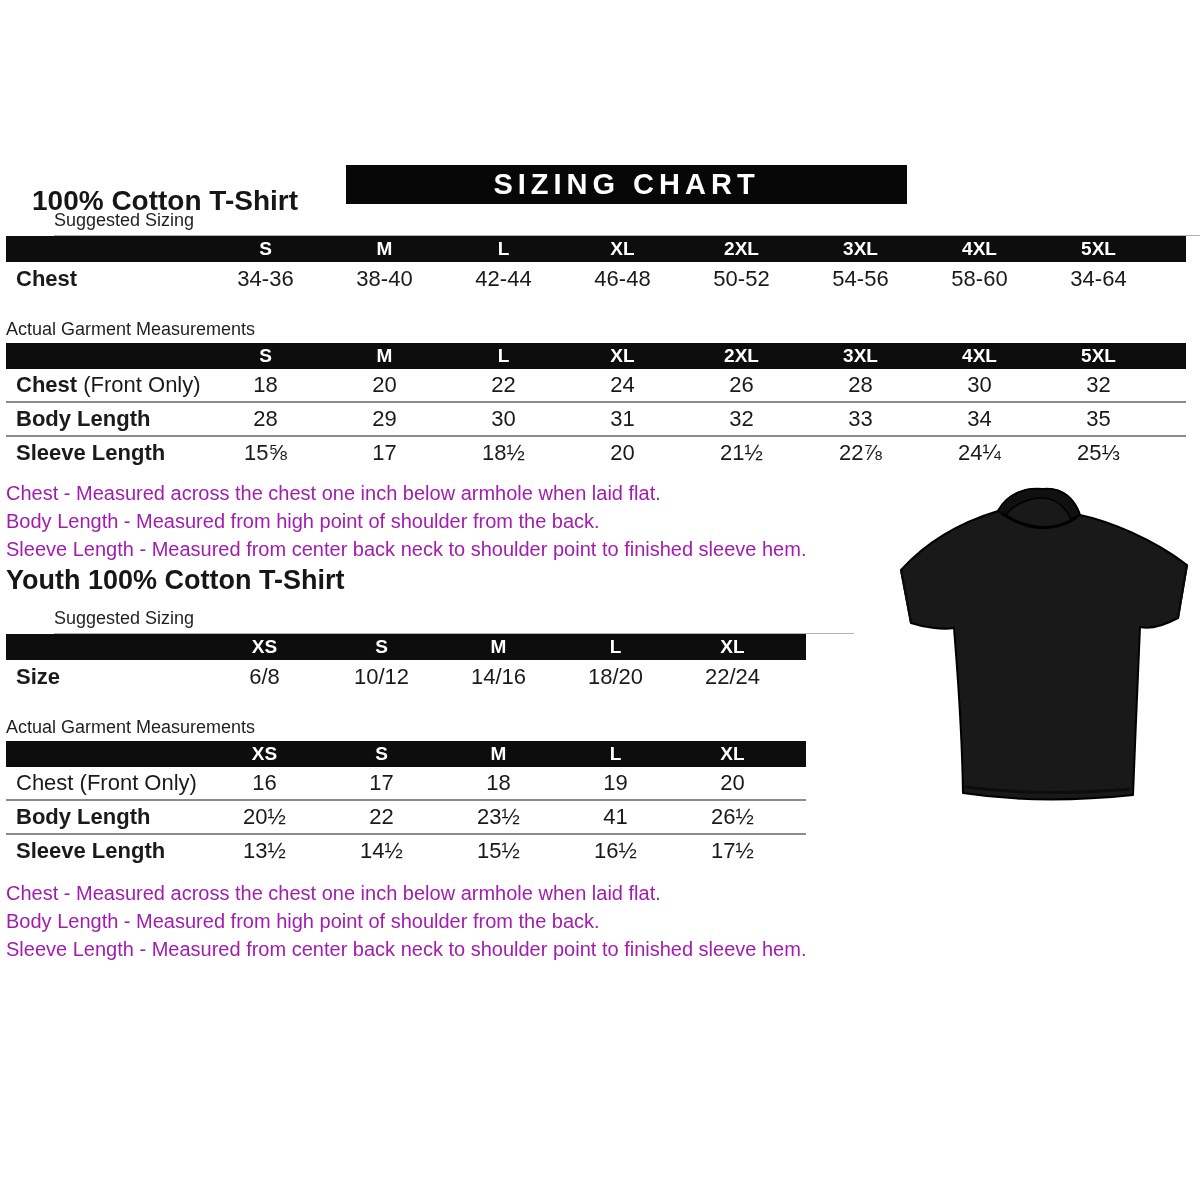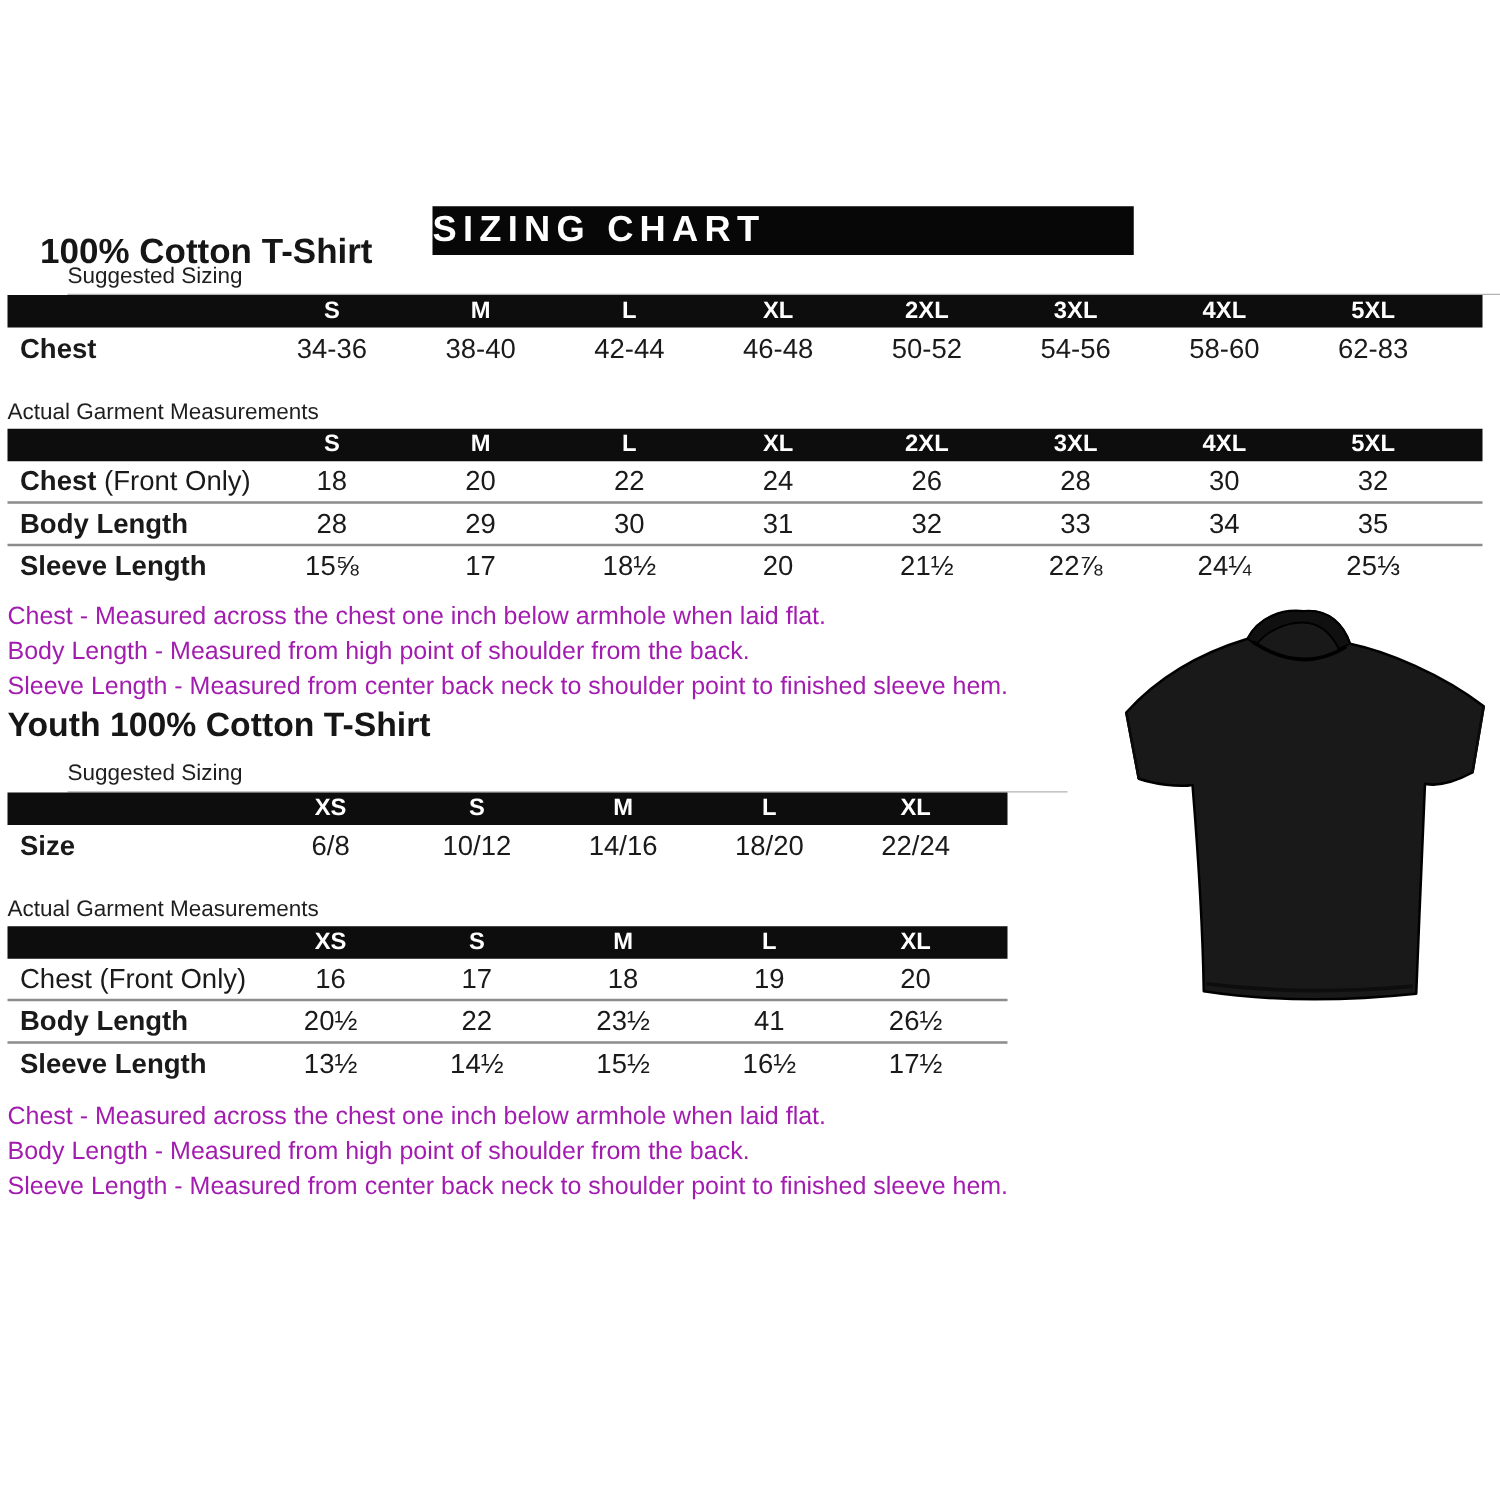--- a/index.html
+++ b/index.html
@@ -4,21 +4,21 @@
 <style>
   html,body{margin:0;padding:0;}
   body{
     width:1200px;height:1200px;background:#ffffff;
     font-family:"Liberation Sans","DejaVu Sans",sans-serif;
     color:#1a1a1a;position:relative;overflow:hidden;
   }
   .content{position:absolute;left:6px;top:165px;width:1186px;}
   .header-area{position:relative;height:42px;}
   .page-title{position:absolute;left:8px;top:2px;margin:18px;font-size:28px;font-weight:bold;color:#161616;white-space:nowrap;}
-  .banner{position:absolute;left:340px;top:0;width:561px;height:39px;background:#070707;display:flex;align-items:center;}
+  .banner{position:absolute;left:340px;top:0;width:561px;height:39px;background:#070707;display:flex;align-items:center;justify-content:center;}
   .banner span{color:#ffffff;font-weight:bold;font-size:29px;letter-spacing:5px;white-space:nowrap;}
   .section-label{font-size:18px;color:#1f1f1f;margin:0;}
   .with-rule{border-bottom:1px solid #b3b3b3;padding-bottom:4px;}
   .suggested-label{margin-top:3px;margin-left:48px;}
   .garment-label{margin-top:24px;}
   .youth .suggested-label{margin-top:12px;}
   .adult-w{width:1180px;}
   .youth-w{width:800px;}
   .sizes-table{margin-top:0;}
   .sizes-table.mt3{margin-top:3px;}
@@ -63,21 +63,21 @@
       </div>
       <div class="tr body-row" style="grid-template-columns: 200px repeat(8, 119px);">
         <span class="td lbl"><b>Chest</b></span>
         <span class="td">34-36</span>
         <span class="td">38-40</span>
         <span class="td">42-44</span>
         <span class="td">46-48</span>
         <span class="td">50-52</span>
         <span class="td">54-56</span>
         <span class="td">58-60</span>
-        <span class="td">62-83</span>
+        <span class="td">34-64</span>
       </div>
     </div>
 
   <p class="section-label garment-label">Actual Garment Measurements</p>
   <div class="sizes-table lined mt3 adult-w">
       <div class="tr thead" style="grid-template-columns: 200px repeat(8, 119px);">
         <span class="td lbl"></span>
         <span class="td">S</span>
         <span class="td">M</span>
         <span class="td">L</span>

